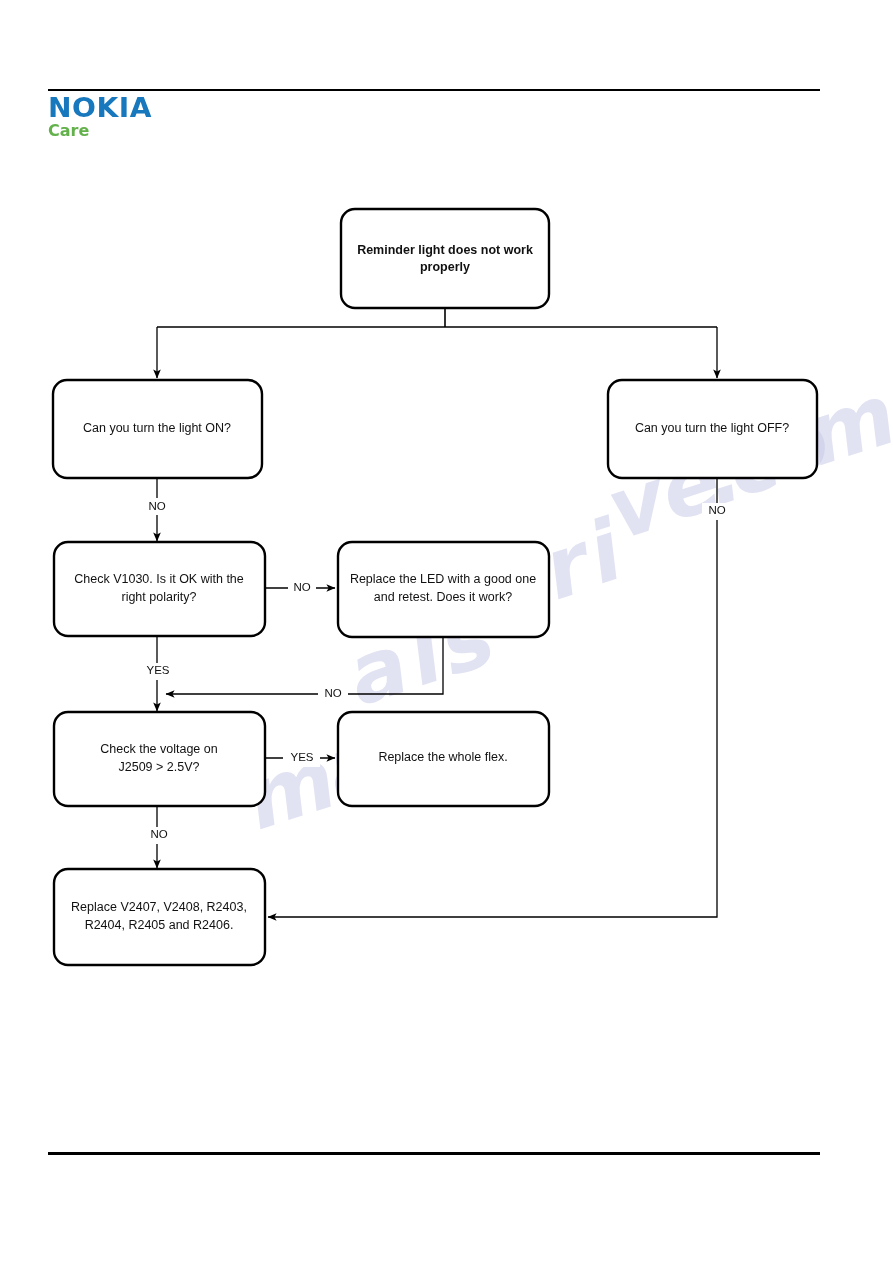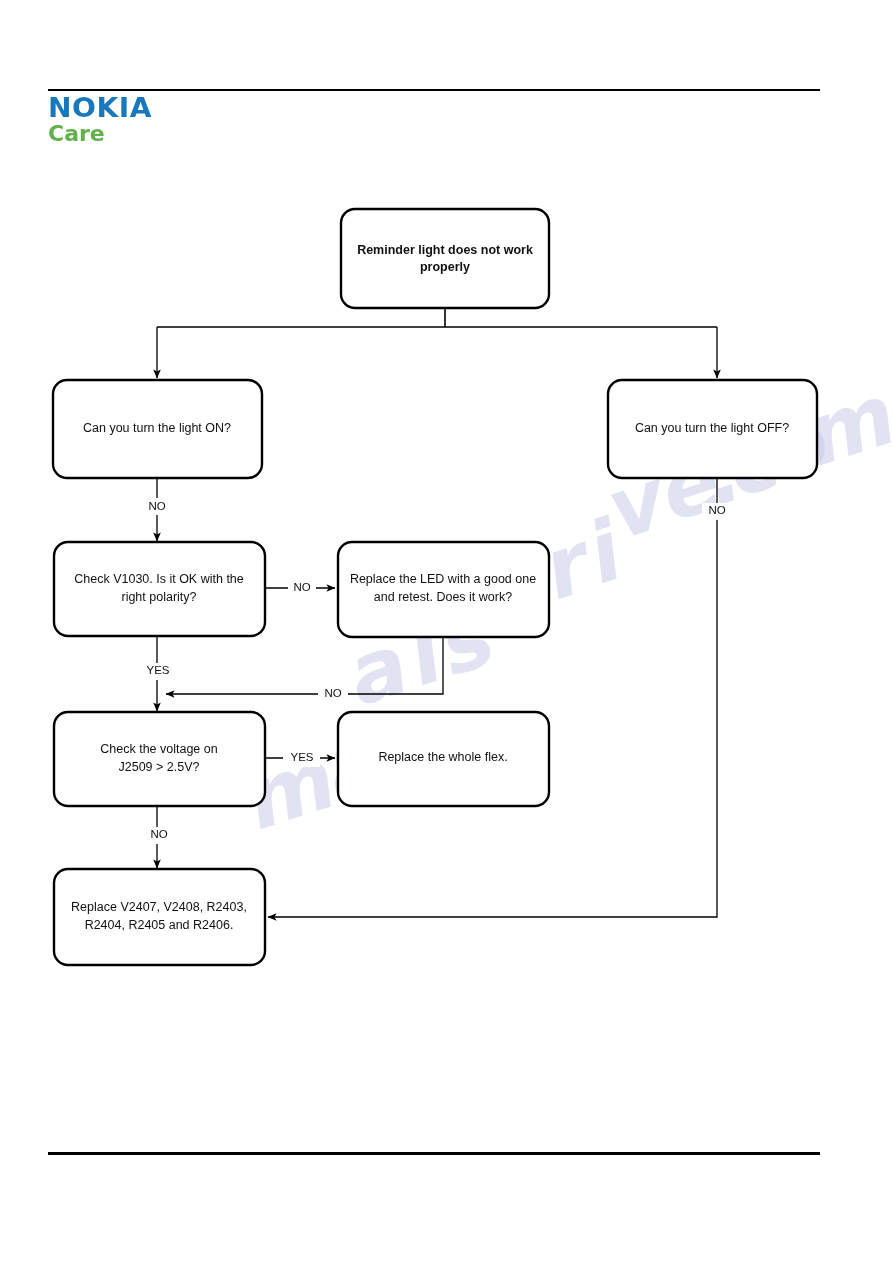--- a/index.html
+++ b/index.html
@@ -42,21 +42,21 @@
     font-size: 27px;
     letter-spacing: 0.5px;
     color: #1878be;
     transform: scaleX(1.04);
     transform-origin: left center;
   }
   .logo-care {
     display: block;
     font-family: "DejaVu Sans", sans-serif;
     font-weight: bold;
-    font-size: 22px;
+    font-size: 16px;
     color: #63b14b;
     margin-top: 2px;
   }
   .header-rule {
     position: absolute;
     left: 48px;
     top: 89px;
     width: 772px;
     height: 2px;
     background: #000000;

